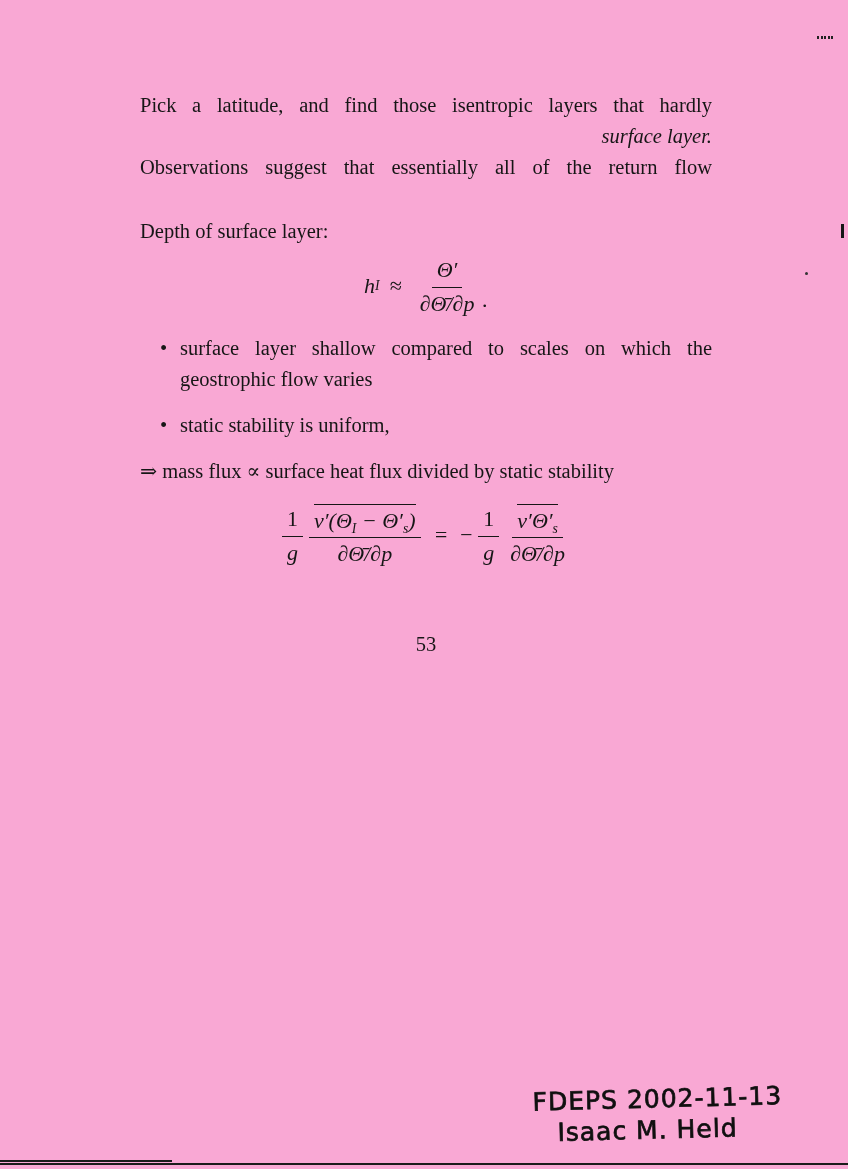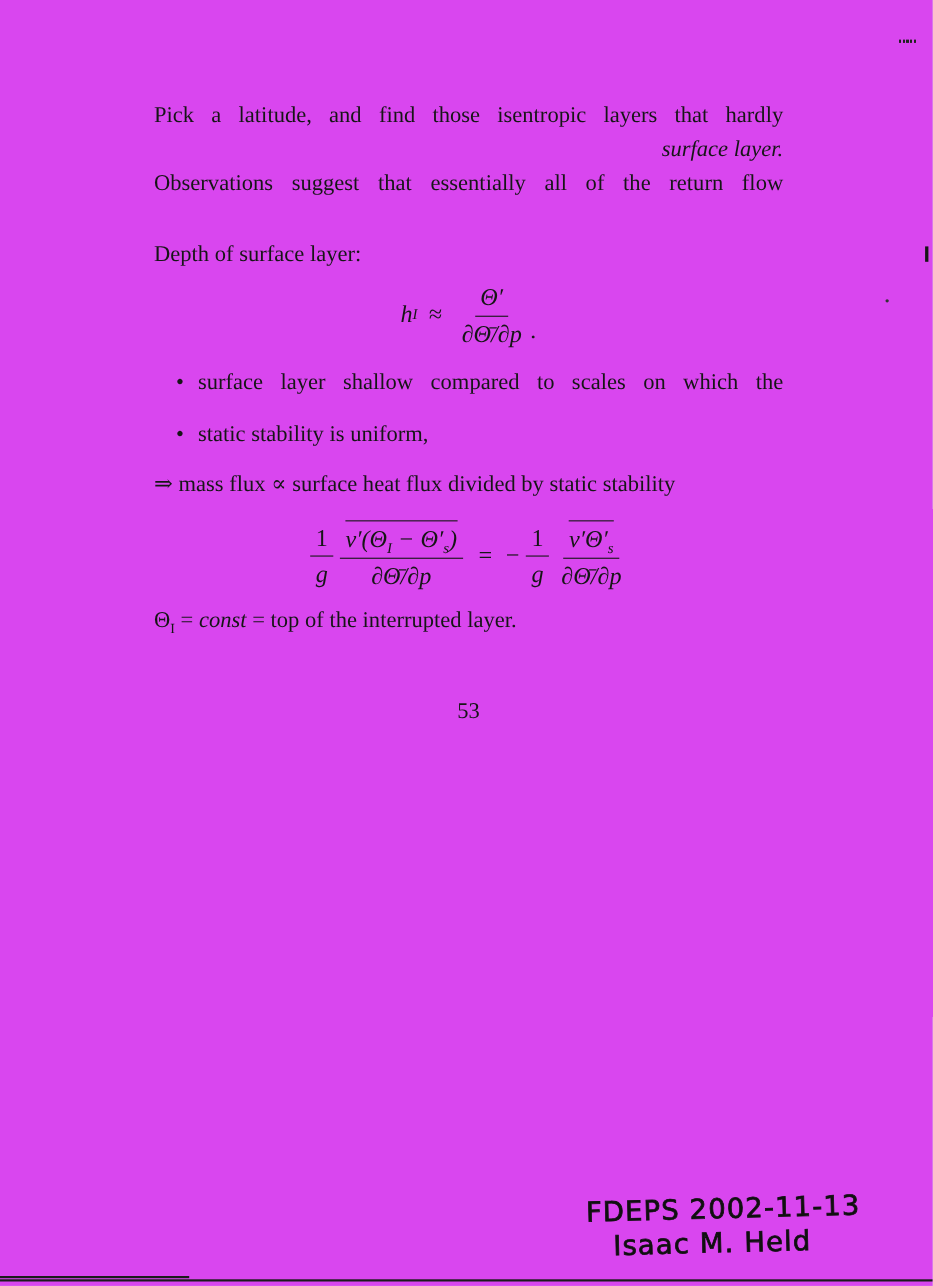--- a/index.html
+++ b/index.html
@@ -1,17 +1,17 @@
 <!DOCTYPE html>
 <html><head>
 <meta charset="utf-8">
 <style>
   html,body{margin:0;padding:0;background:#ddd;}
   .page{
-    position:relative;width:848px;height:1169px;background:#d946ef;
+    position:relative;width:848px;height:1169px;background:#f9a8d4;
     overflow:hidden;color:#161616;
     font-family:"Liberation Serif","DejaVu Serif",serif;
     font-size:20.5px;line-height:30.5px;
   }
   .content{position:absolute;left:140px;top:0;width:572px;}
   .content p{margin:0;}
   .jline{text-align:justify;text-align-last:justify;}
   .lline{text-align:left;}
   .em{font-style:italic;text-align:right;}
   .nowrap{white-space:nowrap;}
@@ -92,20 +92,21 @@
       </span>
       <span class="period">.</span>
     </div>
 
 
 
     <div id="b1" class="bullet">
       <span class="dot">•</span>
       <div class="btext">
         <span class="jline" style="display:block">surface layer shallow compared to scales on which the</span>
+        <span class="lline" style="display:block">geostrophic flow varies</span>
       </div>
     </div>
 
     <div id="b2" class="bullet">
       <span class="dot">•</span>
       <div class="btext">
         <span class="lline" style="display:block">static stability is uniform,</span>
       </div>
     </div>
 
@@ -129,23 +130,20 @@
         <span class="bot">g</span>
       </span>
       <span class="frac">
         <span class="top">
           <span class="ovl"><span>v′Θ′</span><sub>s</sub></span>
         </span>
         <span class="bot">∂Θ̄/∂p</span>
       </span>
     </div>
 
-    <p id="thetaline" class="nowrap">
-      <span>Θ</span><sub>I</sub><span> = </span><span class="em">const</span><span> = top of the interrupted layer.</span>
-    </p>
 
     <p id="pagenum">53</p>
 
   </div>
 
   <div class="handwriting">
     <div class="hw1">FDEPS 2002-11-13</div>
     <div class="hw2">Isaac M. Held</div>
   </div>
 

